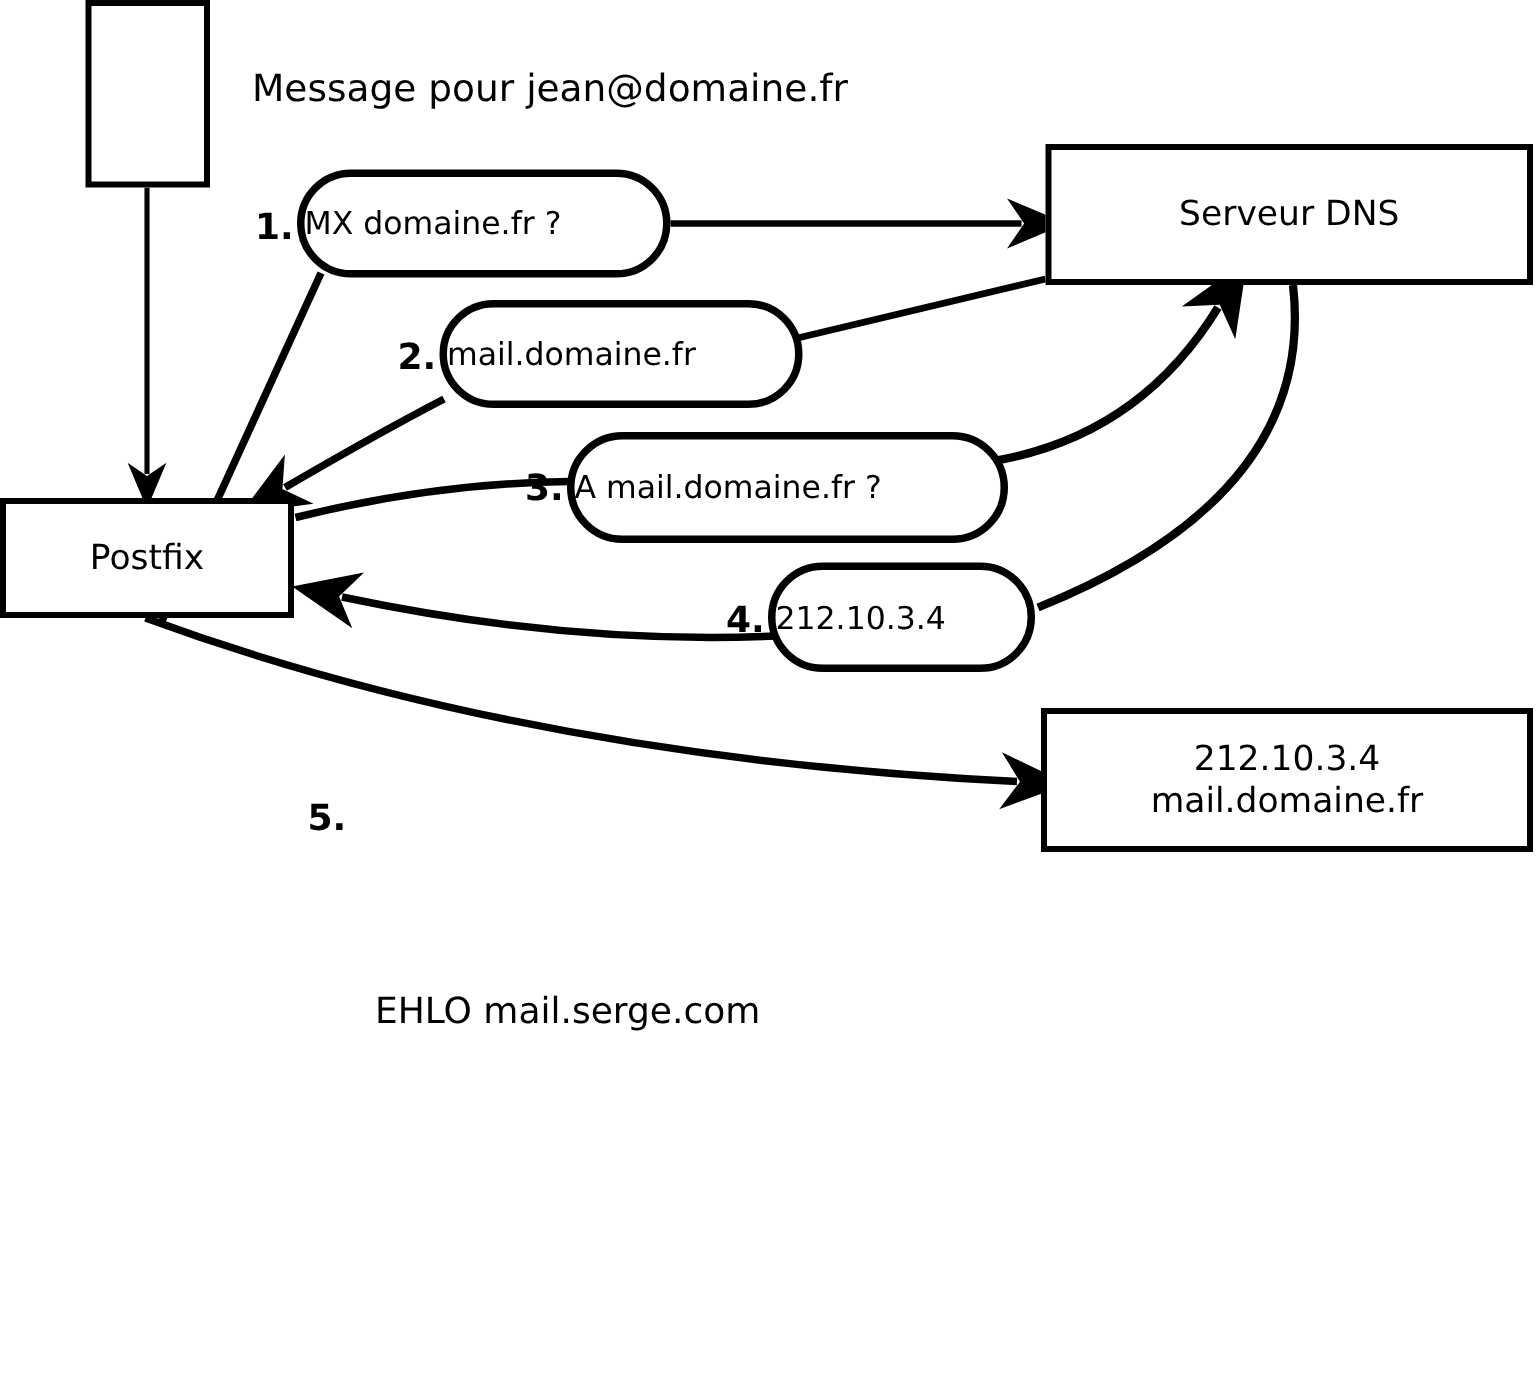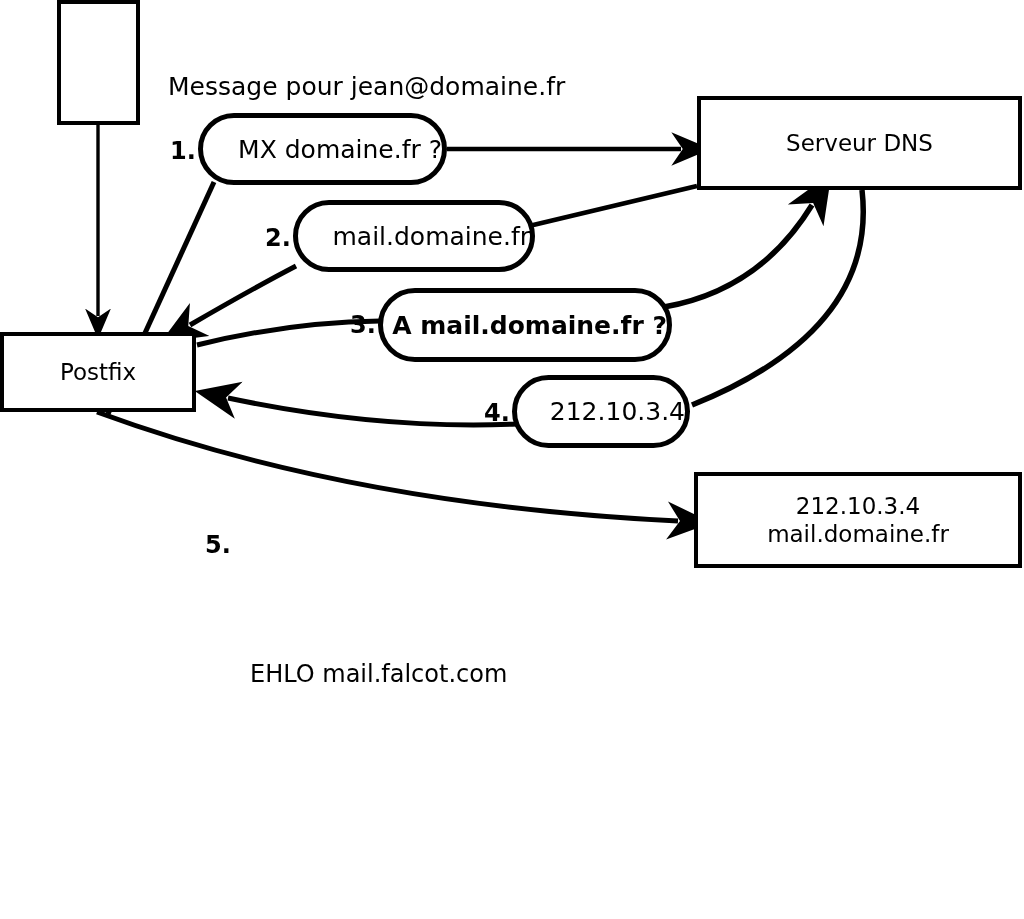--- a/index.html
+++ b/index.html
@@ -39,39 +39,38 @@
     color: #000000;
   }
   .bubble {
     position: absolute;
     box-sizing: border-box;
     border: 5px solid #000000;
     border-radius: 999px;
     background: #ffffff;
     display: flex;
     align-items: center;
-    justify-content: flex-end;
+    justify-content: flex-start;
     text-align: center;
-    font-size: 25px;
+    font-size: 21px;
     color: #000000;
     white-space: nowrap;
   }
   .step-num {
     position: absolute;
     font-size: 24px;
     font-weight: bold;
     color: #000000;
     white-space: nowrap;
   }
   .plain-text {
     position: absolute;
     font-size: 25px;
     color: #000000;
     white-space: nowrap;
-    margin-top: 28px;
   }
   #smtp-block {
     position: absolute;
     left: 250px;
     top: 596px;
     font-size: 24px;
     line-height: 31.5px;
     color: #000000;
     white-space: pre;
   }
@@ -136,33 +135,33 @@
   <div class="bubble" style="left:198px; top:113px; width:249px; height:72px;">
     <span>MX domaine.fr ?</span>
   </div>
 
   <div class="step-num" style="left:265px; top:224px;">2.</div>
   <div class="bubble" style="left:293px; top:200px; width:242px; height:72px;">
     <span>mail.domaine.fr</span>
   </div>
 
   <div class="step-num" style="left:350px; top:311px;">3.</div>
-  <div class="bubble" style="left:378px; top:288px; width:294px; height:74px;font-weight:bold;">
+  <div class="bubble" style="left:378px; top:288px; width:294px; height:74px;">
     <span>A mail.domaine.fr ?</span>
   </div>
 
   <div class="step-num" style="left:484px; top:399px;">4.</div>
   <div class="bubble" style="left:512px; top:375px; width:178px; height:73px;">
     <span>212.10.3.4</span>
   </div>
 
   <div class="step-num" style="left:205px; top:531px;">5.</div>
 
   <div id="smtp-block">
-    <span class="smtp-line">EHLO mail.falcot.com</span>
+    <span class="smtp-line">EHLO mail.serge.com</span>
     
     
     
     
     
     
     
     
   </div>
 

